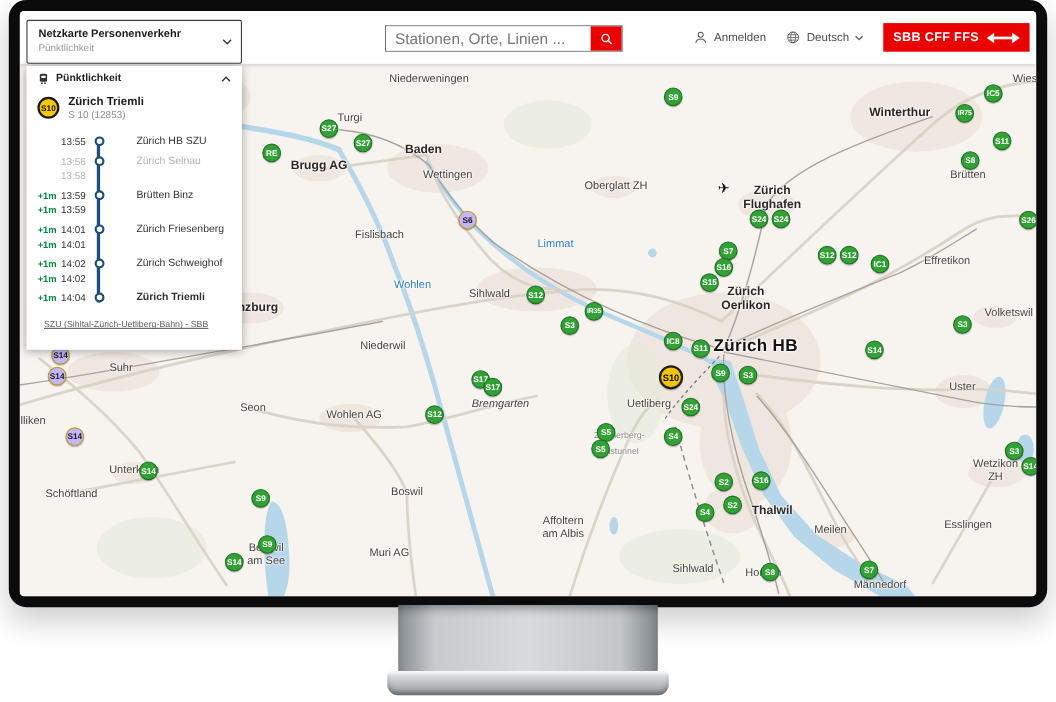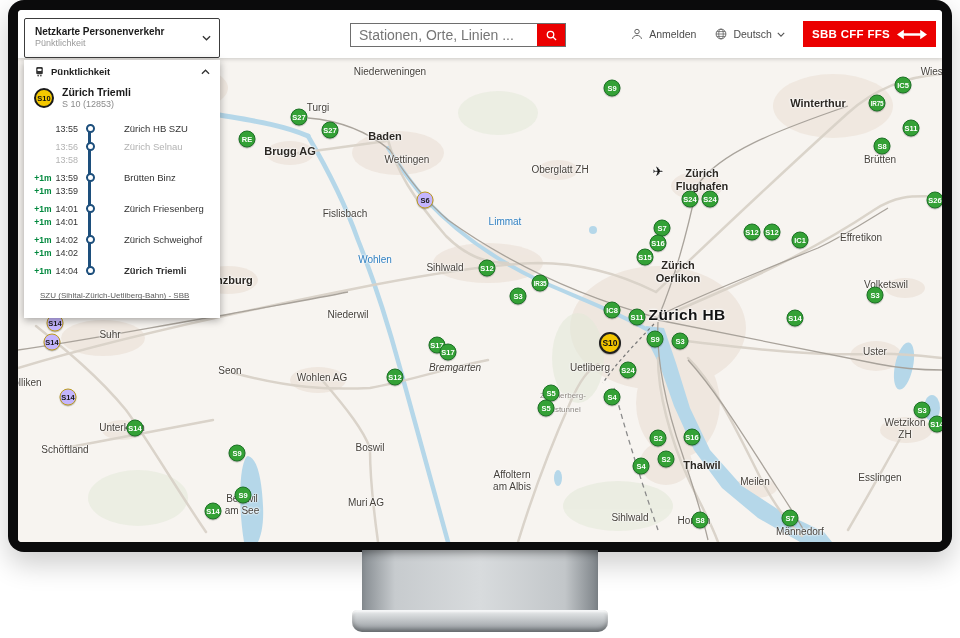--- a/index.html
+++ b/index.html
@@ -182,38 +182,38 @@
             <div class="mlbl town" style="left: 936px; top: 14px;">Wiesendangen</div>
             <div class="mlbl town" style="left: 862px; top: 102px;">Brütten</div>
             <div class="mlbl town" style="left: 843px; top: 180px;">Effretikon</div>
             <div class="mlbl town" style="left: 327px; top: 156px;">Fislisbach</div>
             <div class="mlbl water" style="left: 467px; top: 164px;">Limmat</div>
             <div class="mlbl water" style="left: 337px; top: 202px;">Wohlen</div>
             <div class="mlbl town" style="left: 427px; top: 210px;">Sihlwald</div>
             <div class="mlbl city" style="left: 660px; top: 214px;">Zürich
 Oerlikon</div>
             <div class="mlbl hub" style="left: 669px; top: 257px;">Zürich HB</div>
-            <div class="mlbl town" style="left: 868px; top: 227px; text-align: center;">Volketswil</div>
+            <div class="mlbl town" style="left: 899px; top: 227px; text-align: center;">Volketswil</div>
             <div class="mlbl town" style="left: 330px; top: 257px;">Niederwil</div>
             <div class="mlbl city" style="left: 210px; top: 222px;">Lenzburg</div>
             <div class="mlbl town" style="left: 857px; top: 294px;">Uster</div>
             <div class="mlbl town" style="left: 92px; top: 277px;">Suhr</div>
             <div class="mlbl town" style="left: 437px; top: 310px; font-style: italic;">Bremgarten</div>
             <div class="mlbl town" style="left: 304px; top: 320px;">Wohlen AG</div>
             <div class="mlbl town" style="left: 572px; top: 310px;">Uetliberg</div>
             <div class="mlbl tiny" style="left: 545px; top: 338px;">Zimmerberg-</div>
             <div class="mlbl tiny" style="left: 542px; top: 352px;">Basistunnel</div>
             <div class="mlbl town" style="left: 212px; top: 313px;">Seon</div>
             <div class="mlbl town" style="left: 6px; top: 325px;">Kölliken</div>
             <div class="mlbl town" style="left: 104px; top: 370px;">Unterkulm</div>
             <div class="mlbl town" style="left: 352px; top: 390px;">Boswil</div>
             <div class="mlbl town" style="left: 47px; top: 392px;">Schöftland</div>
             <div class="mlbl town" style="left: 494px; top: 422px;">Affoltern
 am Albis</div>
-            <div class="mlbl town" style="left: 348px; top: 445px;">Muri AG</div>
+            <div class="mlbl town" style="left: 336px; top: 445px;">Muri AG</div>
             <div class="mlbl town" style="left: 612px; top: 460px;">Sihlwald</div>
             <div class="mlbl city" style="left: 684px; top: 407px;">Thalwil</div>
             <div class="mlbl town" style="left: 676px; top: 463px;">Horgen</div>
             <div class="mlbl town" style="left: 224px; top: 446px;">Beinwil
 am See</div>
             <div class="mlbl town" style="left: 887px; top: 370px;">Wetzikon ZH</div>
             <div class="mlbl town" style="left: 862px; top: 420px;">Esslingen</div>
             <div class="mlbl town" style="left: 737px; top: 424px;">Meilen</div>
             <div class="mlbl town" style="left: 782px; top: 474px;">Männedorf</div>
           </div>

